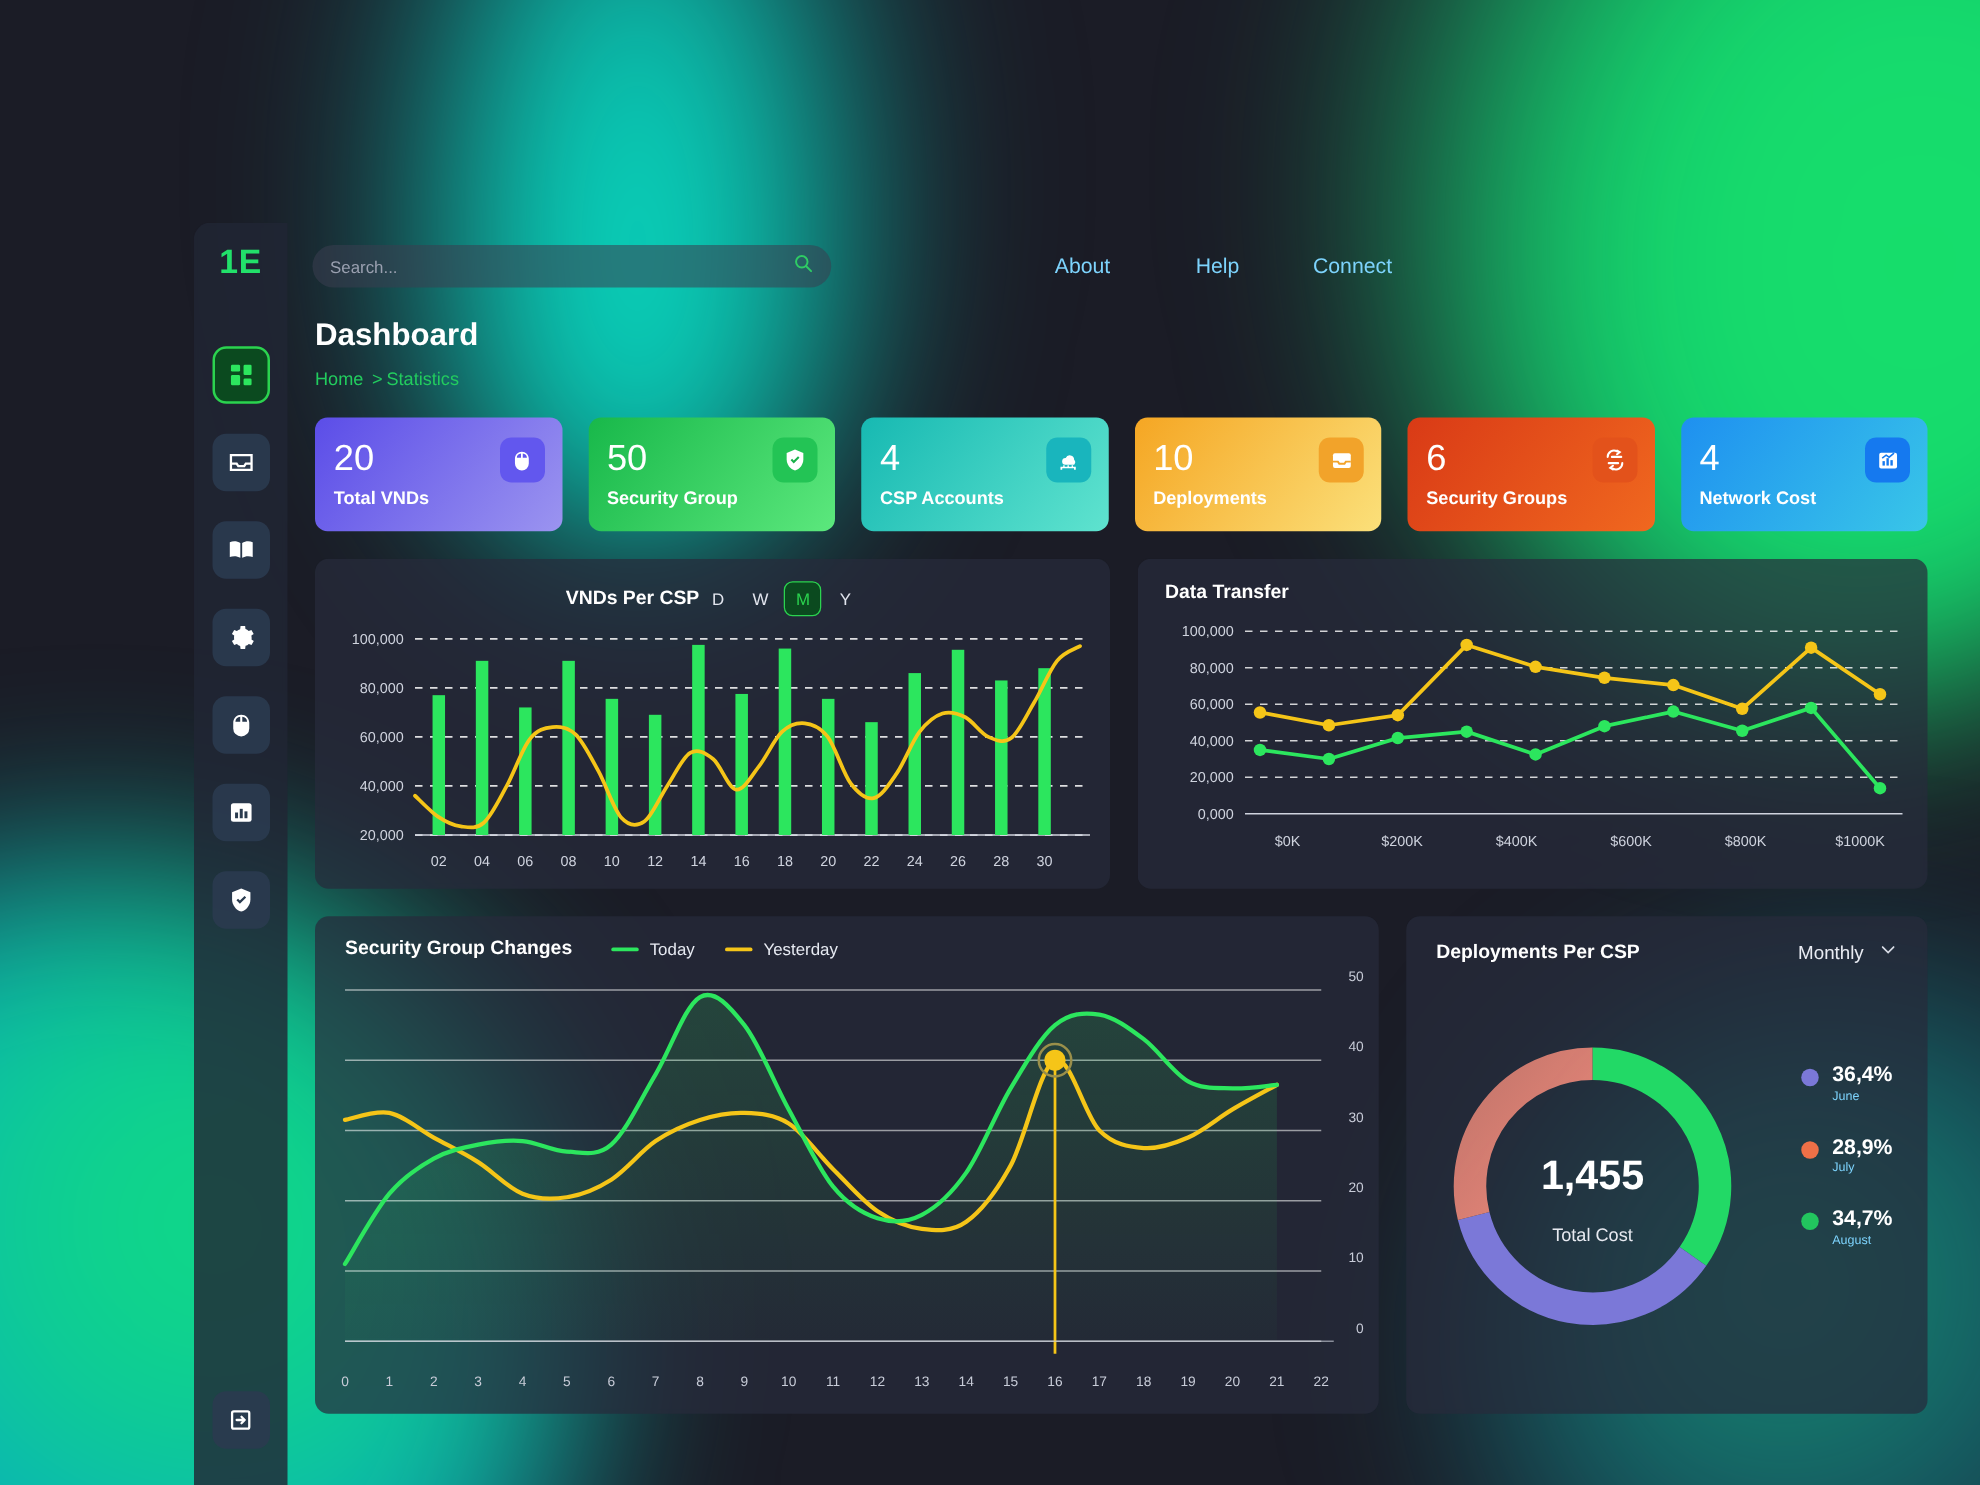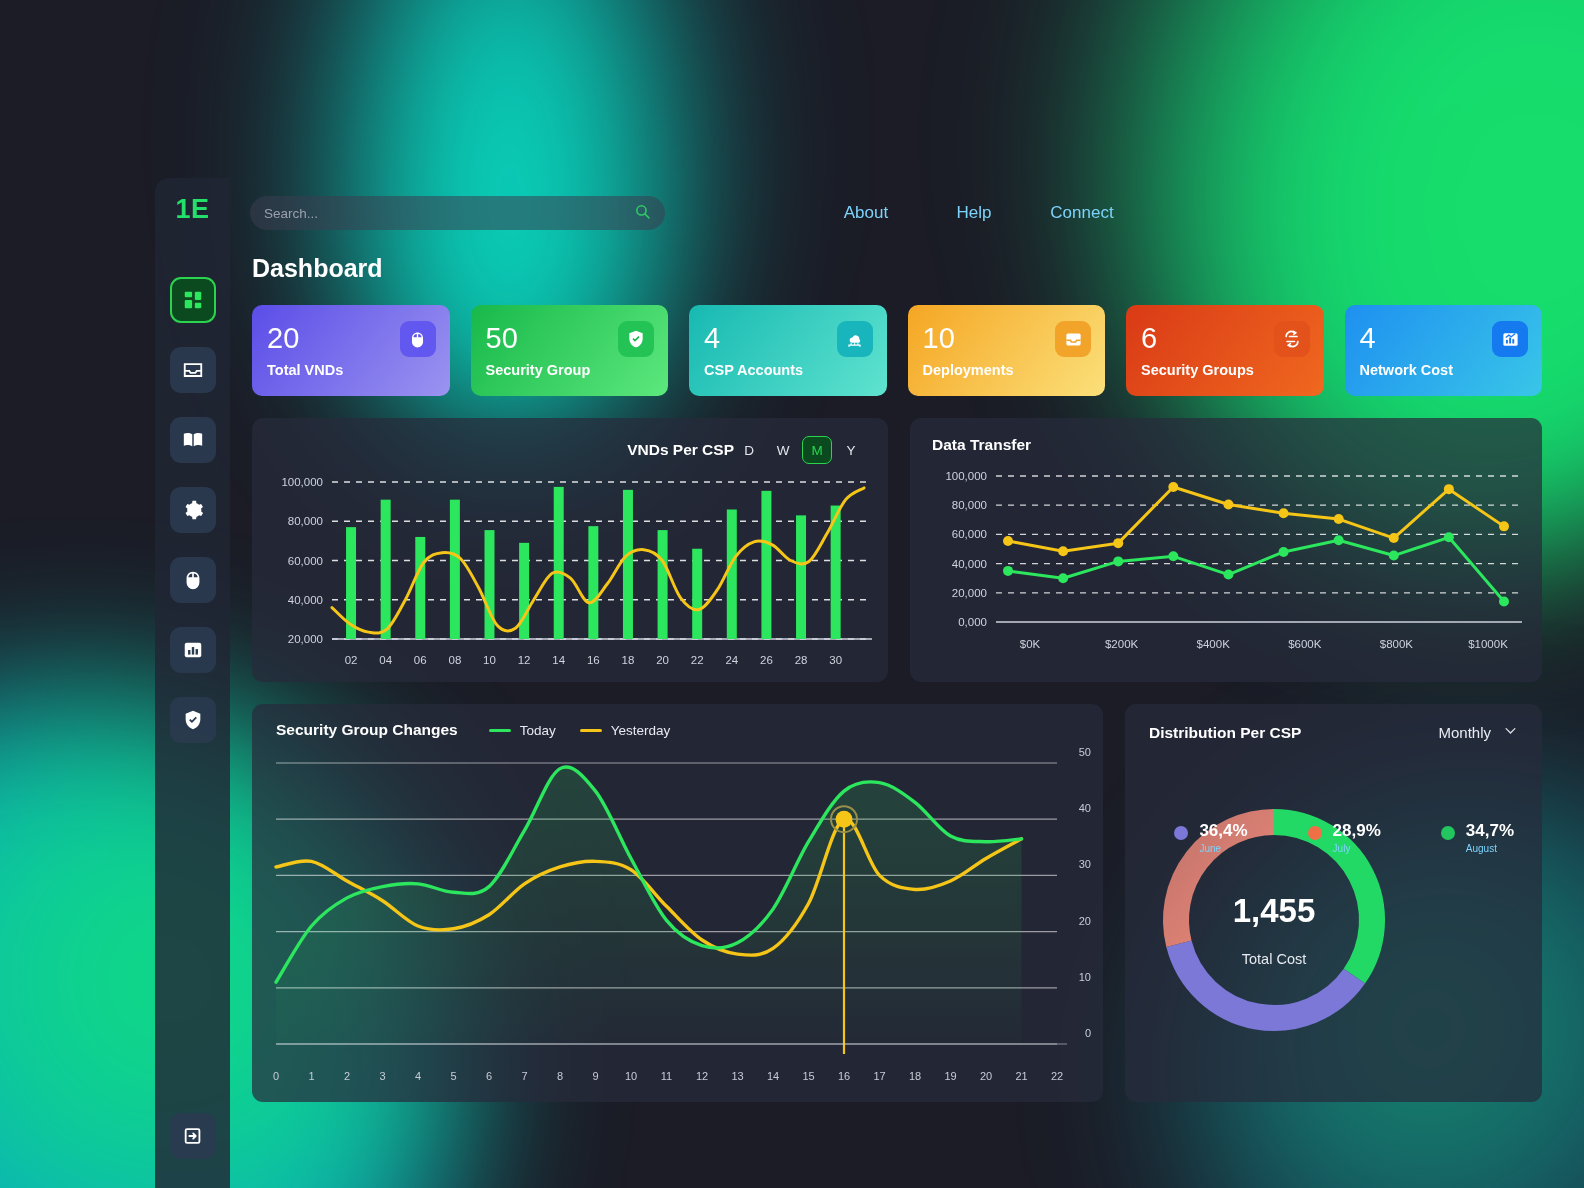--- a/index.html
+++ b/index.html
@@ -148,21 +148,21 @@
   .legend-item { display: flex; align-items: center; gap: 9px; }
   .legend-dash { width: 22px; height: 3px; border-radius: 2px; }
   .legend-label { color: #e7eaf2; font-size: 13.5px; }
 
   .axis-label { fill: #cfd3de; font-size: 11.5px; font-family: "Liberation Sans", sans-serif; }
   .axis-label-sm { fill: #c8ccd8; font-size: 11px; font-family: "Liberation Sans", sans-serif; }
 
   
   .donut-center-val { fill: #fff; font-size: 33px; font-weight: bold; font-family: "Liberation Sans", sans-serif; }
   .donut-center-lbl { fill: #e8eaf1; font-size: 14.5px; font-family: "Liberation Sans", sans-serif; }
-  .dlegend { position: absolute; right: 28px; top: 118px; display: flex; flex-direction: row; gap: 60px; }
+  .dlegend { position: absolute; right: 28px; top: 118px; display: flex; flex-direction: column; gap: 26px; }
   .dlegend-item { display: flex; align-items: flex-start; gap: 11px; }
   .dlegend-dot { width: 14px; height: 14px; border-radius: 50%; margin-top: 4px; flex: 0 0 14px; }
   .dlegend-pct { color: #fff; font-size: 17px; font-weight: bold; line-height: 1.1; }
   .dlegend-name { color: #7dd3fc; font-size: 10px; margin-top: 2px; }
   .select-wrap { display: flex; align-items: center; gap: 12px; cursor: pointer; }
   .select-val { color: #e9ecf3; font-size: 15px; }
 </style>
 </head>
 <body>
 
@@ -270,20 +270,23 @@
         <div class="nav-links">
           <div class="nav-link">About</div>
           <div class="nav-link">Help</div>
           <div class="nav-link">Connect</div>
         </div>
 
       </div>
 
       <div class="page-head">
         <div class="page-title">Dashboard</div>
+        <div class="breadcrumb">
+          <span>Home</span><span class="crumb-sep">&gt;</span><span>Statistics</span>
+        </div>
       </div>
 
       <div class="stats" id="stats-row">
           <div class="stat-card" style="background: linear-gradient(128deg, rgb(91, 77, 232) 0%, rgb(155, 148, 240) 100%);">
             <div class="stat-value">20</div>
             <div class="stat-label">Total VNDs</div>
             <div class="stat-icon" style="background: rgb(98, 87, 238);">
               <svg width="19" height="19" viewBox="0 0 24 24" fill="#fff">
                 <path d="M12 3C8.1 3 5 6.1 5 10v5a7 7 0 0014 0v-5c0-3.9-3.1-7-7-7zm-.9 1.9v4.2H6.9c0-2.2 1.8-4 4.2-4.2zm1.8 0c2.4.2 4.2 2 4.2 4.2h-4.2V4.9z"></path>
               </svg>
@@ -343,21 +346,21 @@
                 <rect x="14.3" y="11.5" width="2.4" height="5.5" fill="#1579ef"></rect>
                 <path d="M6 9.5l4-3 3 2 5-4" stroke="#1579ef" stroke-width="1.6" fill="none"></path>
               </svg>
             </div>
           </div>
         </div>
 
       <div class="panels-row">
 
         <div class="panel" style="width:636px;height:264px">
-          <div style="display:flex;align-items:center;justify-content:flex-end;padding:18px 22px 0 26px">
+          <div style="display:flex;align-items:center;justify-content:center;padding:18px 22px 0 26px">
             <div class="panel-title">VNDs Per CSP</div>
             <div class="range-toggle" id="range-toggle">
                 <div class="range-btn">D</div>
                 <div class="range-btn">W</div>
                 <div class="range-btn active">M</div>
                 <div class="range-btn">Y</div>
               </div>
           </div>
           <svg id="svg-vnds" width="636" height="220" viewBox="0 0 636 220">
               <line x1="80" y1="175" x2="620" y2="175" stroke="#ffffff" stroke-width="1.4" stroke-dasharray="6 6" stroke-opacity="0.85"></line>
@@ -517,21 +520,21 @@
               <text x="663" y="341" class="axis-label-sm" text-anchor="middle">18</text>
               <text x="698.5" y="341" class="axis-label-sm" text-anchor="middle">19</text>
               <text x="734" y="341" class="axis-label-sm" text-anchor="middle">20</text>
               <text x="769.5" y="341" class="axis-label-sm" text-anchor="middle">21</text>
               <text x="805" y="341" class="axis-label-sm" text-anchor="middle">22</text>
             </svg>
         </div>
 
         <div class="panel" style="width:417px;height:398px">
           <div style="display:flex;align-items:center;justify-content:space-between;padding:19px 24px 0 24px">
-            <div class="panel-title">Distribution Per CSP</div>
+            <div class="panel-title">Deployments Per CSP</div>
             <div class="select-wrap">
               <span class="select-val">Monthly</span>
               <span>
                 <svg width="15" height="15" viewBox="0 0 24 24" fill="none" stroke="#d7dbe5" stroke-width="2.2" stroke-linecap="round">
                   <path d="M5 9l7 7 7-7"></path>
                 </svg>
               </span>
             </div>
           </div>
           <svg id="svg-donut" width="270" height="300" viewBox="0 0 270 300" style="position:absolute;left:14px;top:68px">

